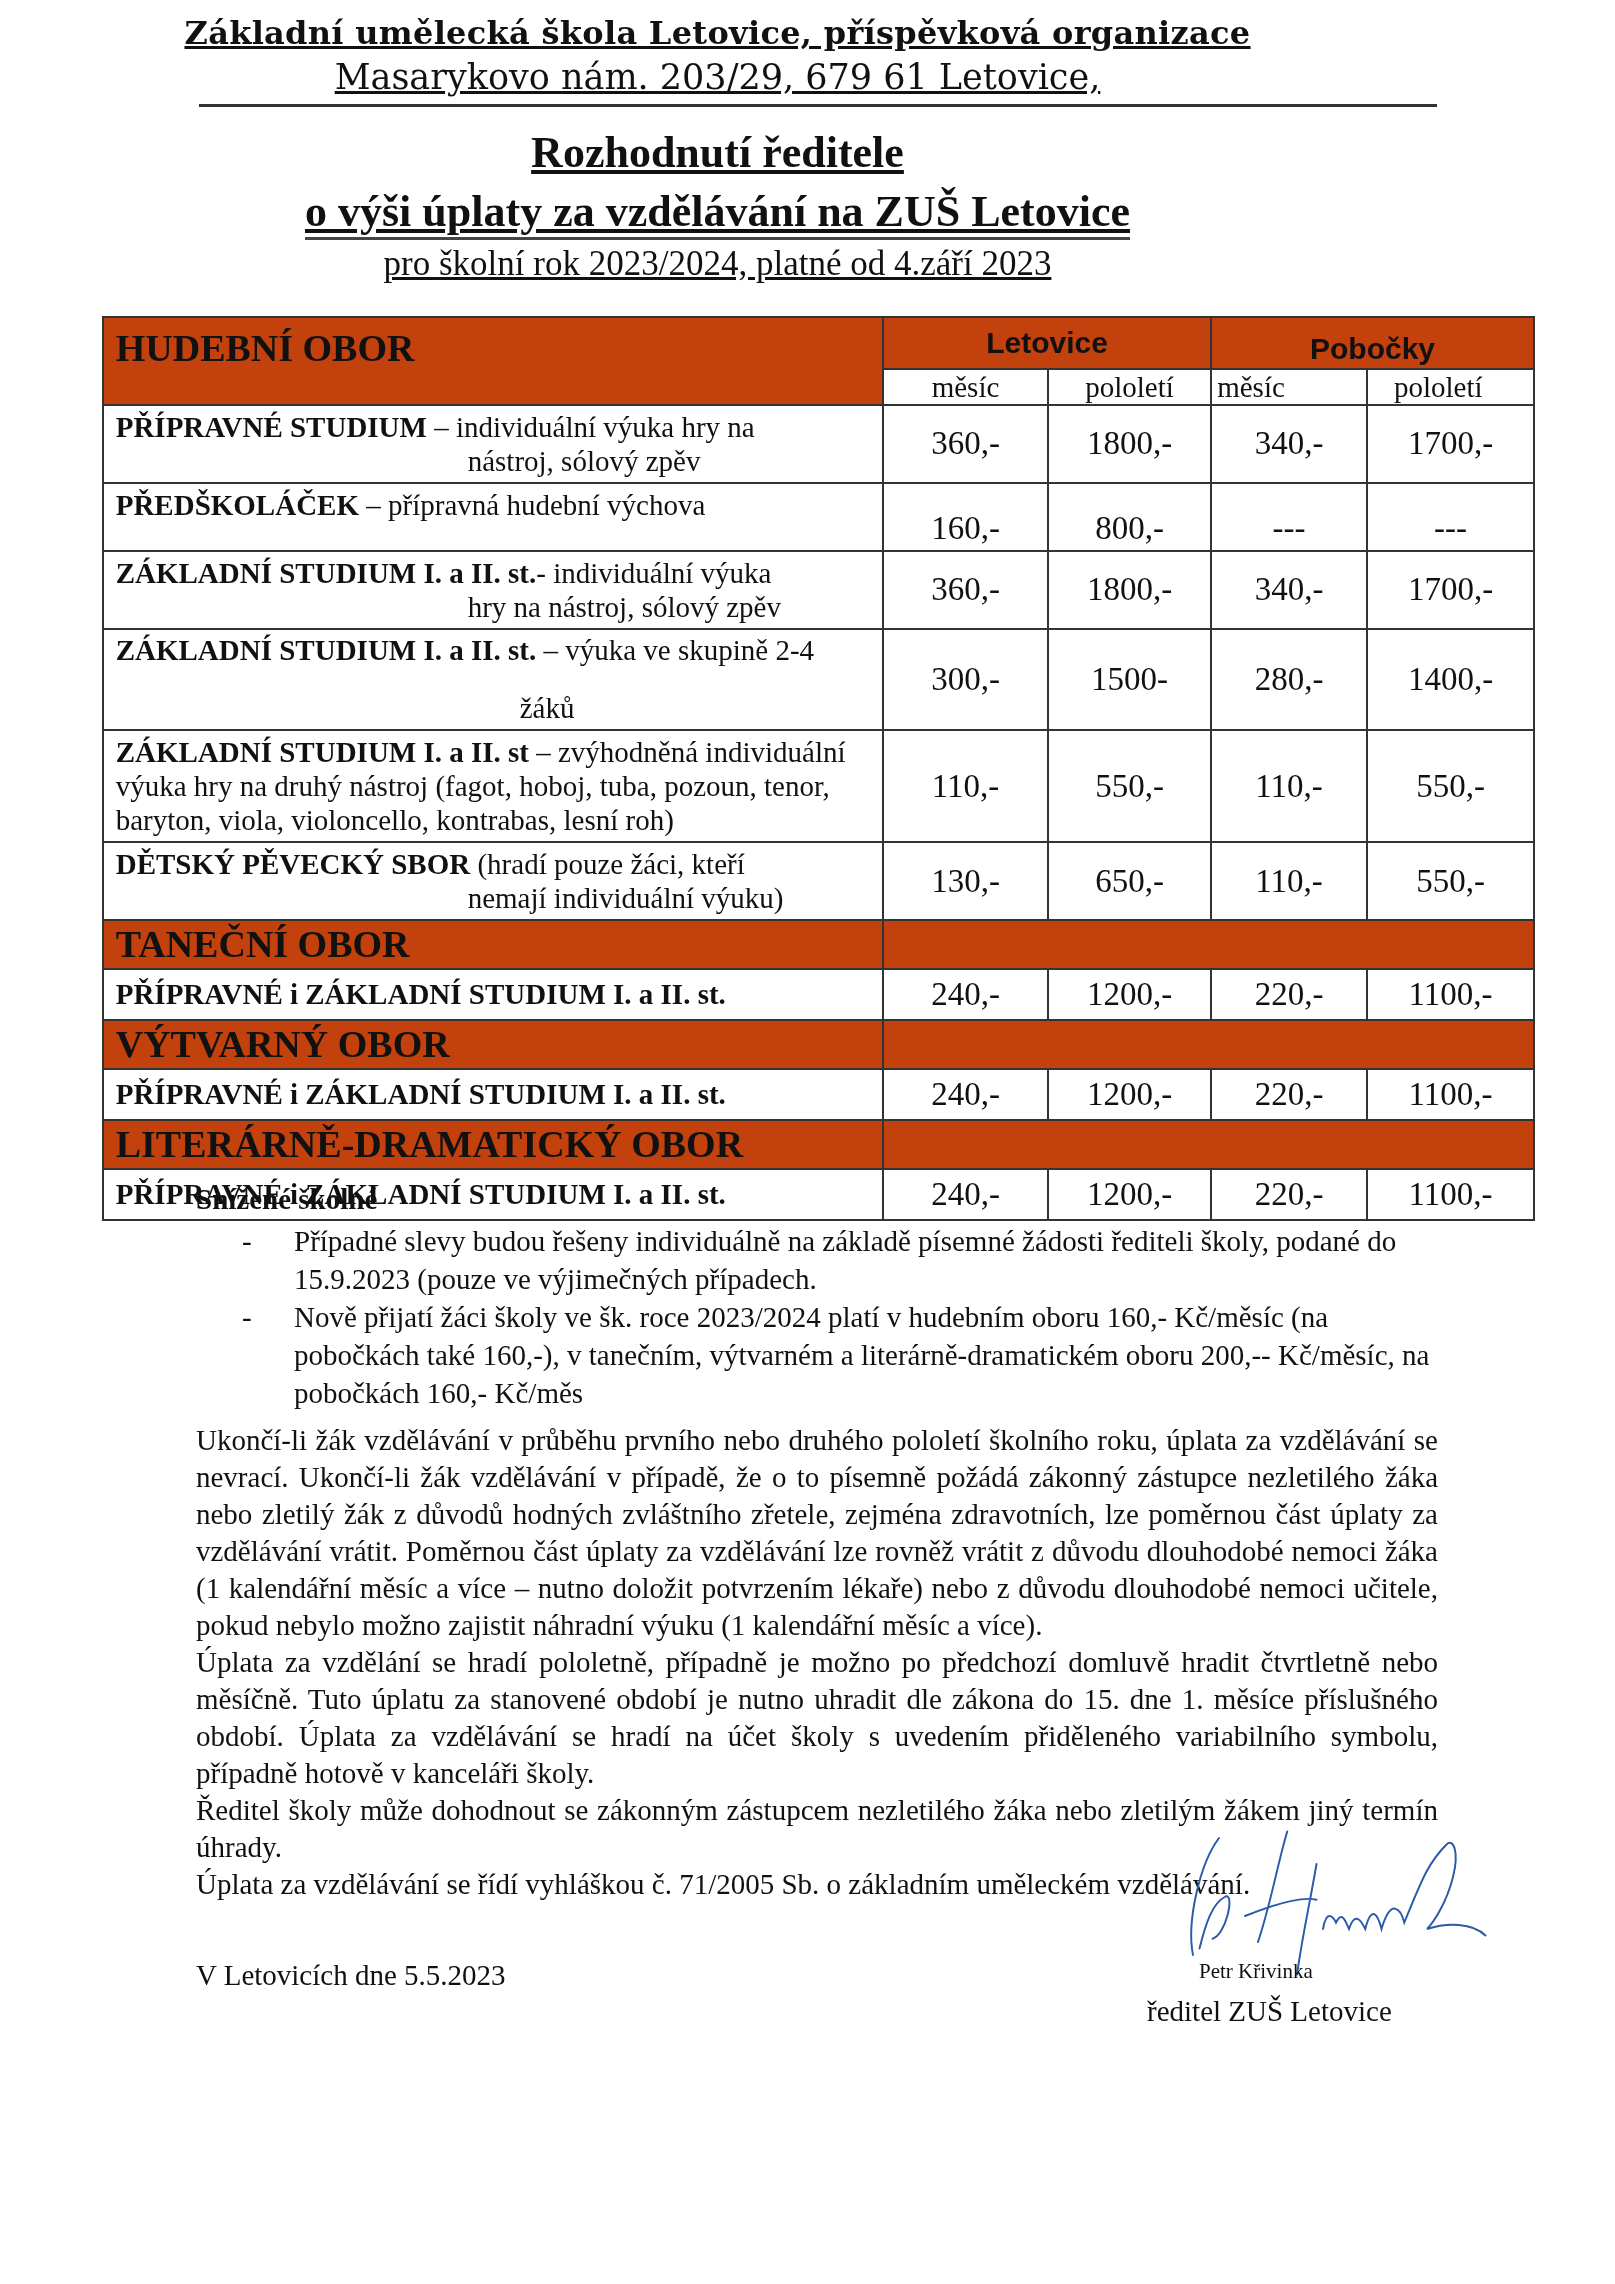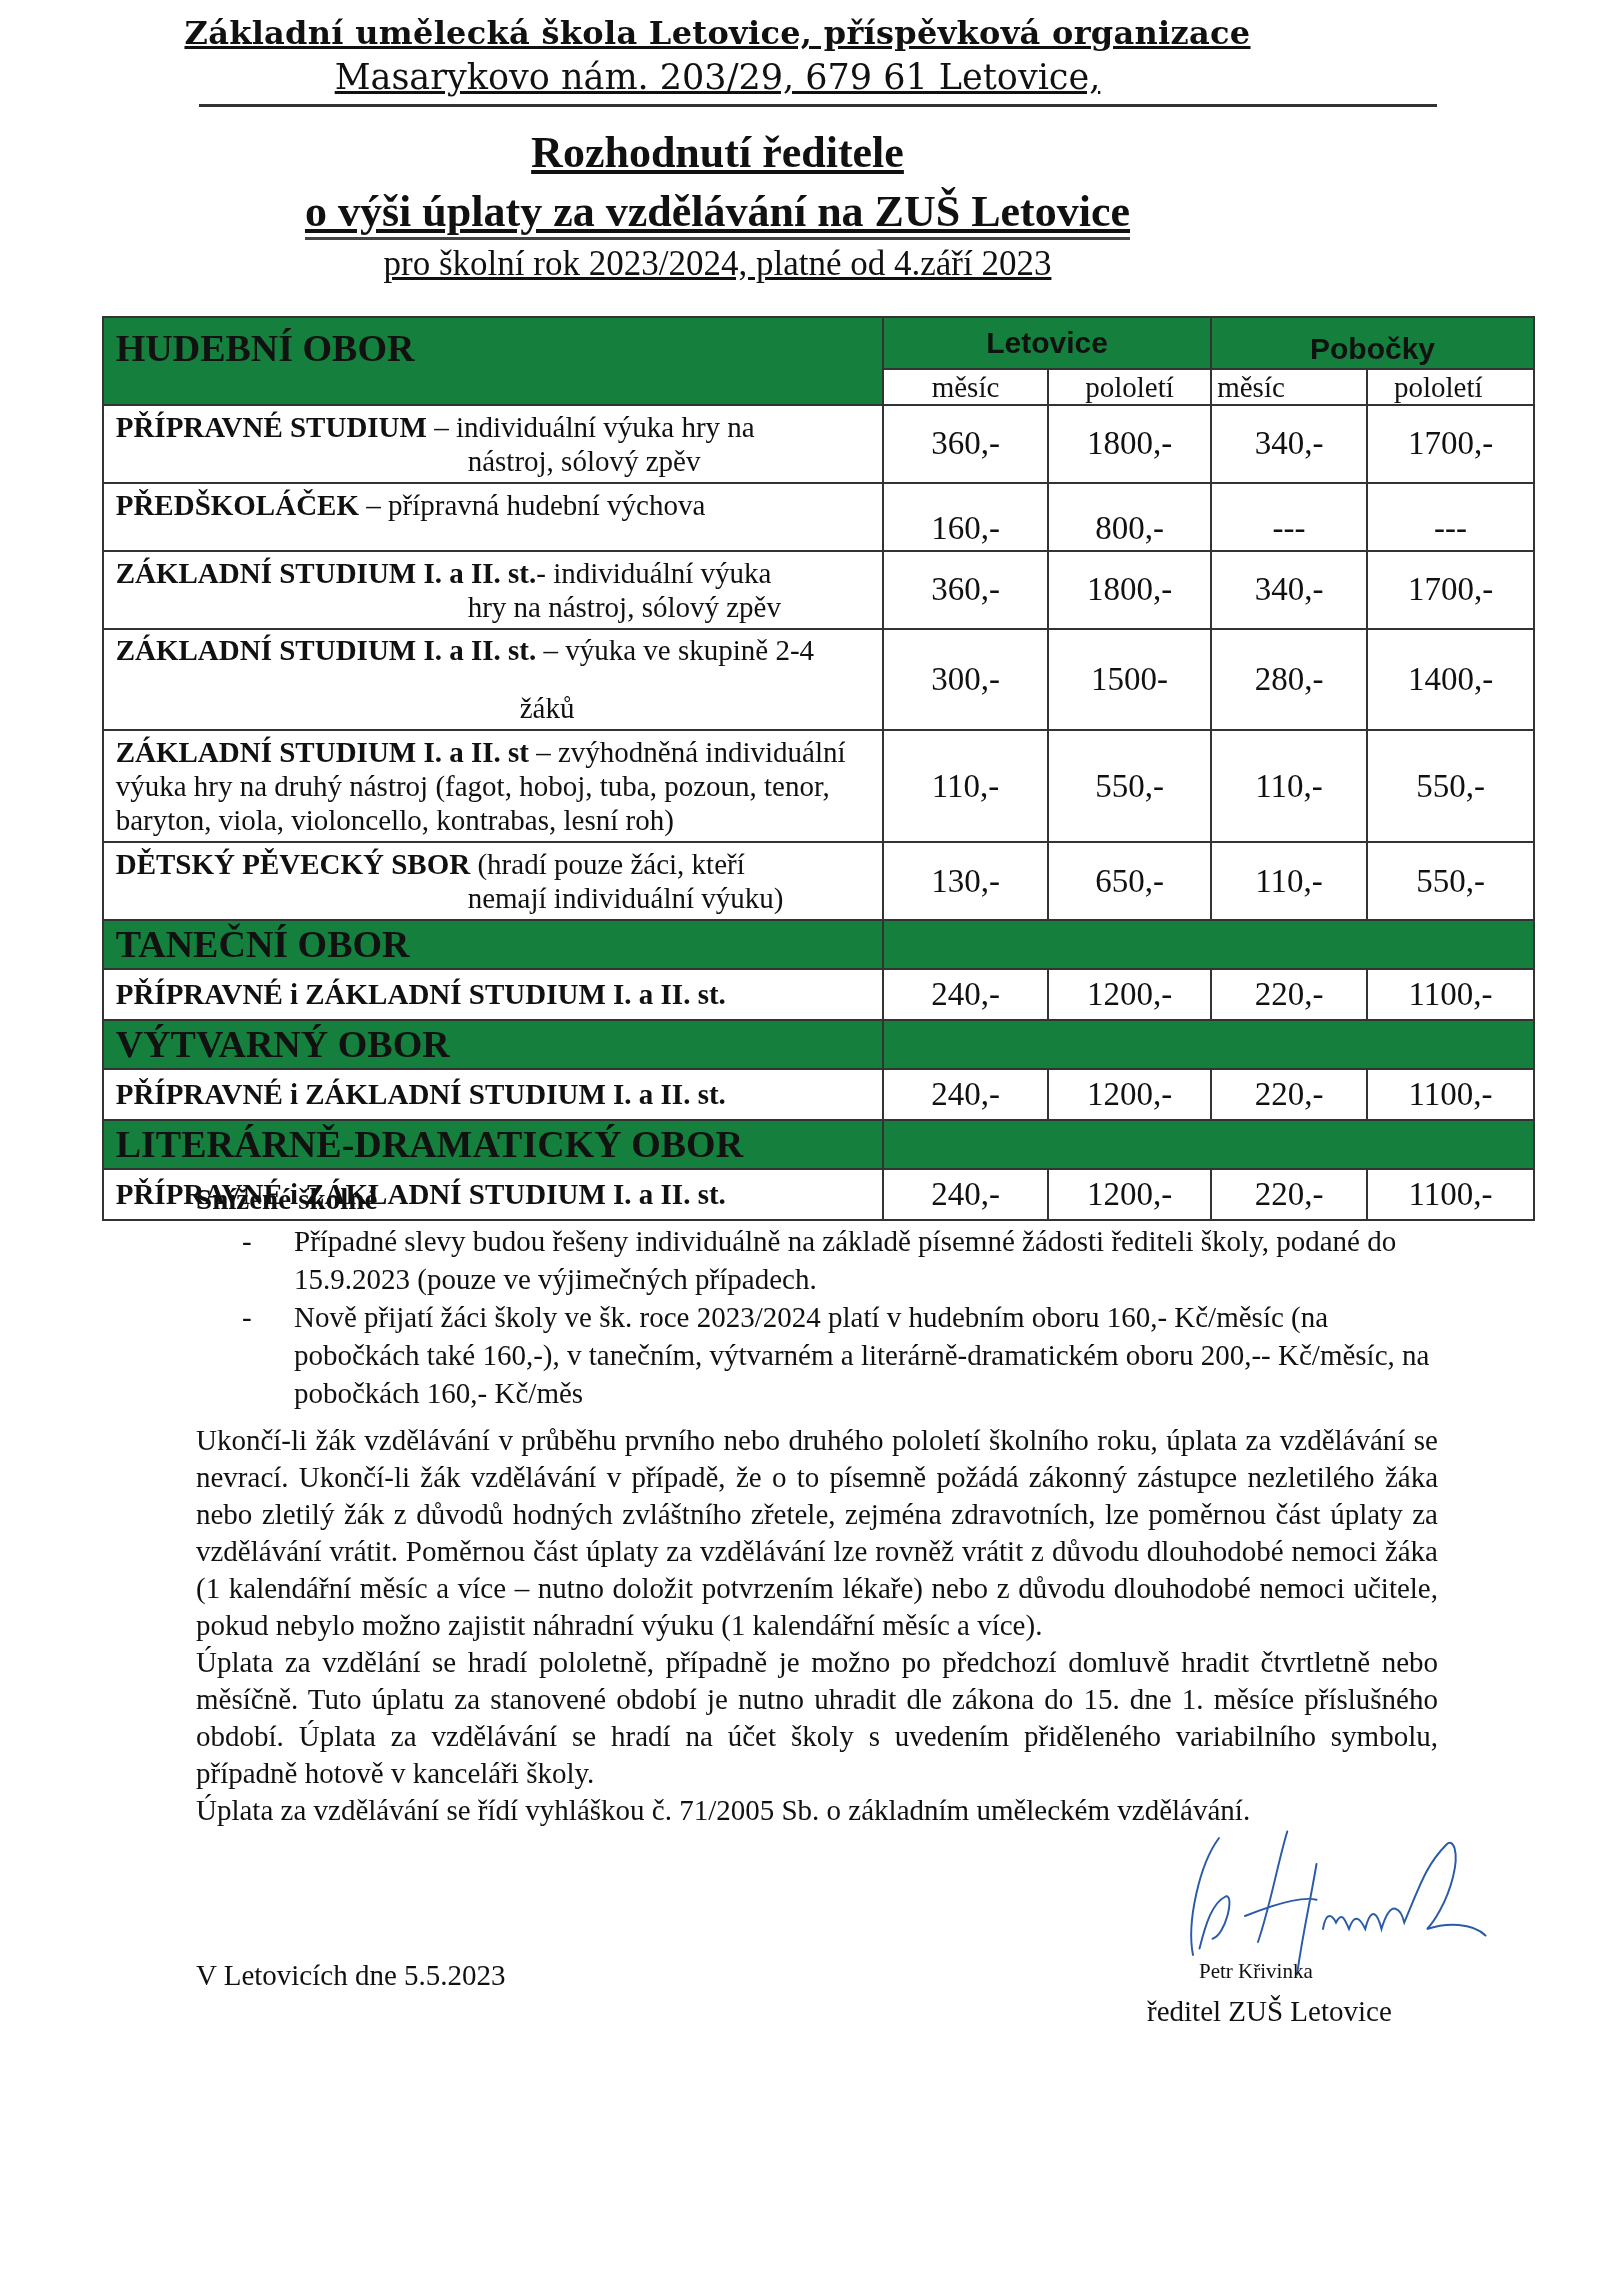--- a/index.html
+++ b/index.html
@@ -11,21 +11,21 @@
   .rule { top:104px; left:199px; width:1238px; height:3.3px; background:#333; }
   .title { top:127px; font-size:44px; font-weight:bold; }
   .subtitle { top:186px; font-size:44px; font-weight:bold; }
   .subtitle span { border-bottom:3.9px solid #444; padding-bottom:1.3px; }
   .period { top:244px; font-size:35px; }
 
   table.fees { position:absolute; left:102px; top:316px; width:1431px; border-collapse:collapse; table-layout:fixed; }
   table.fees td { border:2px solid #333; padding:0; vertical-align:middle; }
   .c-label { width:780px; }
   .c-val { text-align:center; font-size:33px; }
-  .gray { background:#15803d; }
+  .gray { background:#c2410c; }
   .sec-title { font-weight:bold; font-size:38px; padding-left:11.7px !important; text-align:left; }
   .hdr-loc { font-family:"Liberation Sans", "DejaVu Sans", sans-serif; font-weight:bold; font-size:30px; text-align:center; }
   .hdr-sub { font-size:29px; text-align:center; }
   .lbl { font-size:29px; line-height:34px; padding:3.9px 11.7px !important; }
   .lbl b { font-weight:bold; }
   .indent { display:block; padding-left:352px; }
   .indent3 { display:block; padding-left:404px;margin-top:24px; }
 
   .notes { left:196px; top:1180px; width:1238px; font-size:29px; line-height:38px; }
   .notes h3 { margin:0 0 3.9px 0; font-size:29px; font-weight:bold; }
@@ -157,20 +157,21 @@
   <h3>Snížené školné</h3>
   <ul>
     <li><span class="dash">-</span><span>Případné slevy budou řešeny individuálně na základě písemné žádosti řediteli školy, podané do 15.9.2023 (pouze ve výjimečných případech.</span></li>
     <li><span class="dash">-</span><span>Nově přijatí žáci školy ve šk. roce 2023/2024 platí v hudebním oboru 160,- Kč/měsíc (na pobočkách  také 160,-), v tanečním, výtvarném a literárně-dramatickém oboru 200,-- Kč/měsíc, na pobočkách 160,- Kč/měs</span></li>
   </ul>
 </div>
 
 <div class="abs para">
   <p>Ukončí-li žák vzdělávání v průběhu prvního nebo druhého pololetí školního roku, úplata za vzdělávání se nevrací. Ukončí-li žák vzdělávání v případě, že o to písemně požádá zákonný zástupce nezletilého žáka nebo zletilý žák z důvodů hodných zvláštního zřetele, zejména zdravotních, lze poměrnou část úplaty za vzdělávání vrátit. Poměrnou část úplaty za vzdělávání lze rovněž vrátit z důvodu dlouhodobé nemoci žáka (1 kalendářní měsíc a více – nutno doložit potvrzením lékaře) nebo z důvodu dlouhodobé nemoci učitele, pokud nebylo možno zajistit náhradní výuku (1 kalendářní měsíc a více).</p>
   <p>Úplata za vzdělání se hradí pololetně, případně je možno po předchozí domluvě hradit čtvrtletně nebo měsíčně. Tuto úplatu za stanovené období je nutno uhradit dle zákona do 15. dne 1. měsíce příslušného období. Úplata za vzdělávání se hradí na účet školy s uvedením přiděleného variabilního symbolu, případně hotově v kanceláři školy.</p>
+  <p>Ředitel školy může dohodnout se zákonným zástupcem nezletilého žáka nebo zletilým žákem jiný termín úhrady.</p>
   <p>Úplata za vzdělávání se řídí vyhláškou č. 71/2005 Sb. o základním uměleckém vzdělávání.</p>
 </div>
 
 <svg class="abs sig" viewBox="0 0 620 240">
   <g fill="none" stroke="#2a5aa8" stroke-width="3" stroke-linecap="round">
     <path d="M70 200 C 60 150, 80 60, 110 20 M 80 190 C 90 150, 100 120, 120 110 C 135 105, 120 170, 100 175"></path>
     <path d="M170 180 C 190 120, 200 60, 215 10 M 150 140 C 200 120, 240 110, 260 115 M 230 230 C 240 160, 250 120, 260 60"></path>
     <path d="M270 160 C 275 130, 285 140, 290 150 C 300 130, 305 150, 310 160 C 320 130, 330 150, 335 160 C 345 120, 355 140, 360 160 C 375 110, 390 130, 395 150 C 420 90, 430 60, 460 30 C 470 20, 480 40, 470 80 C 460 120, 440 150, 430 160 C 460 150, 500 150, 520 170"></path>
   </g>
 </svg>

